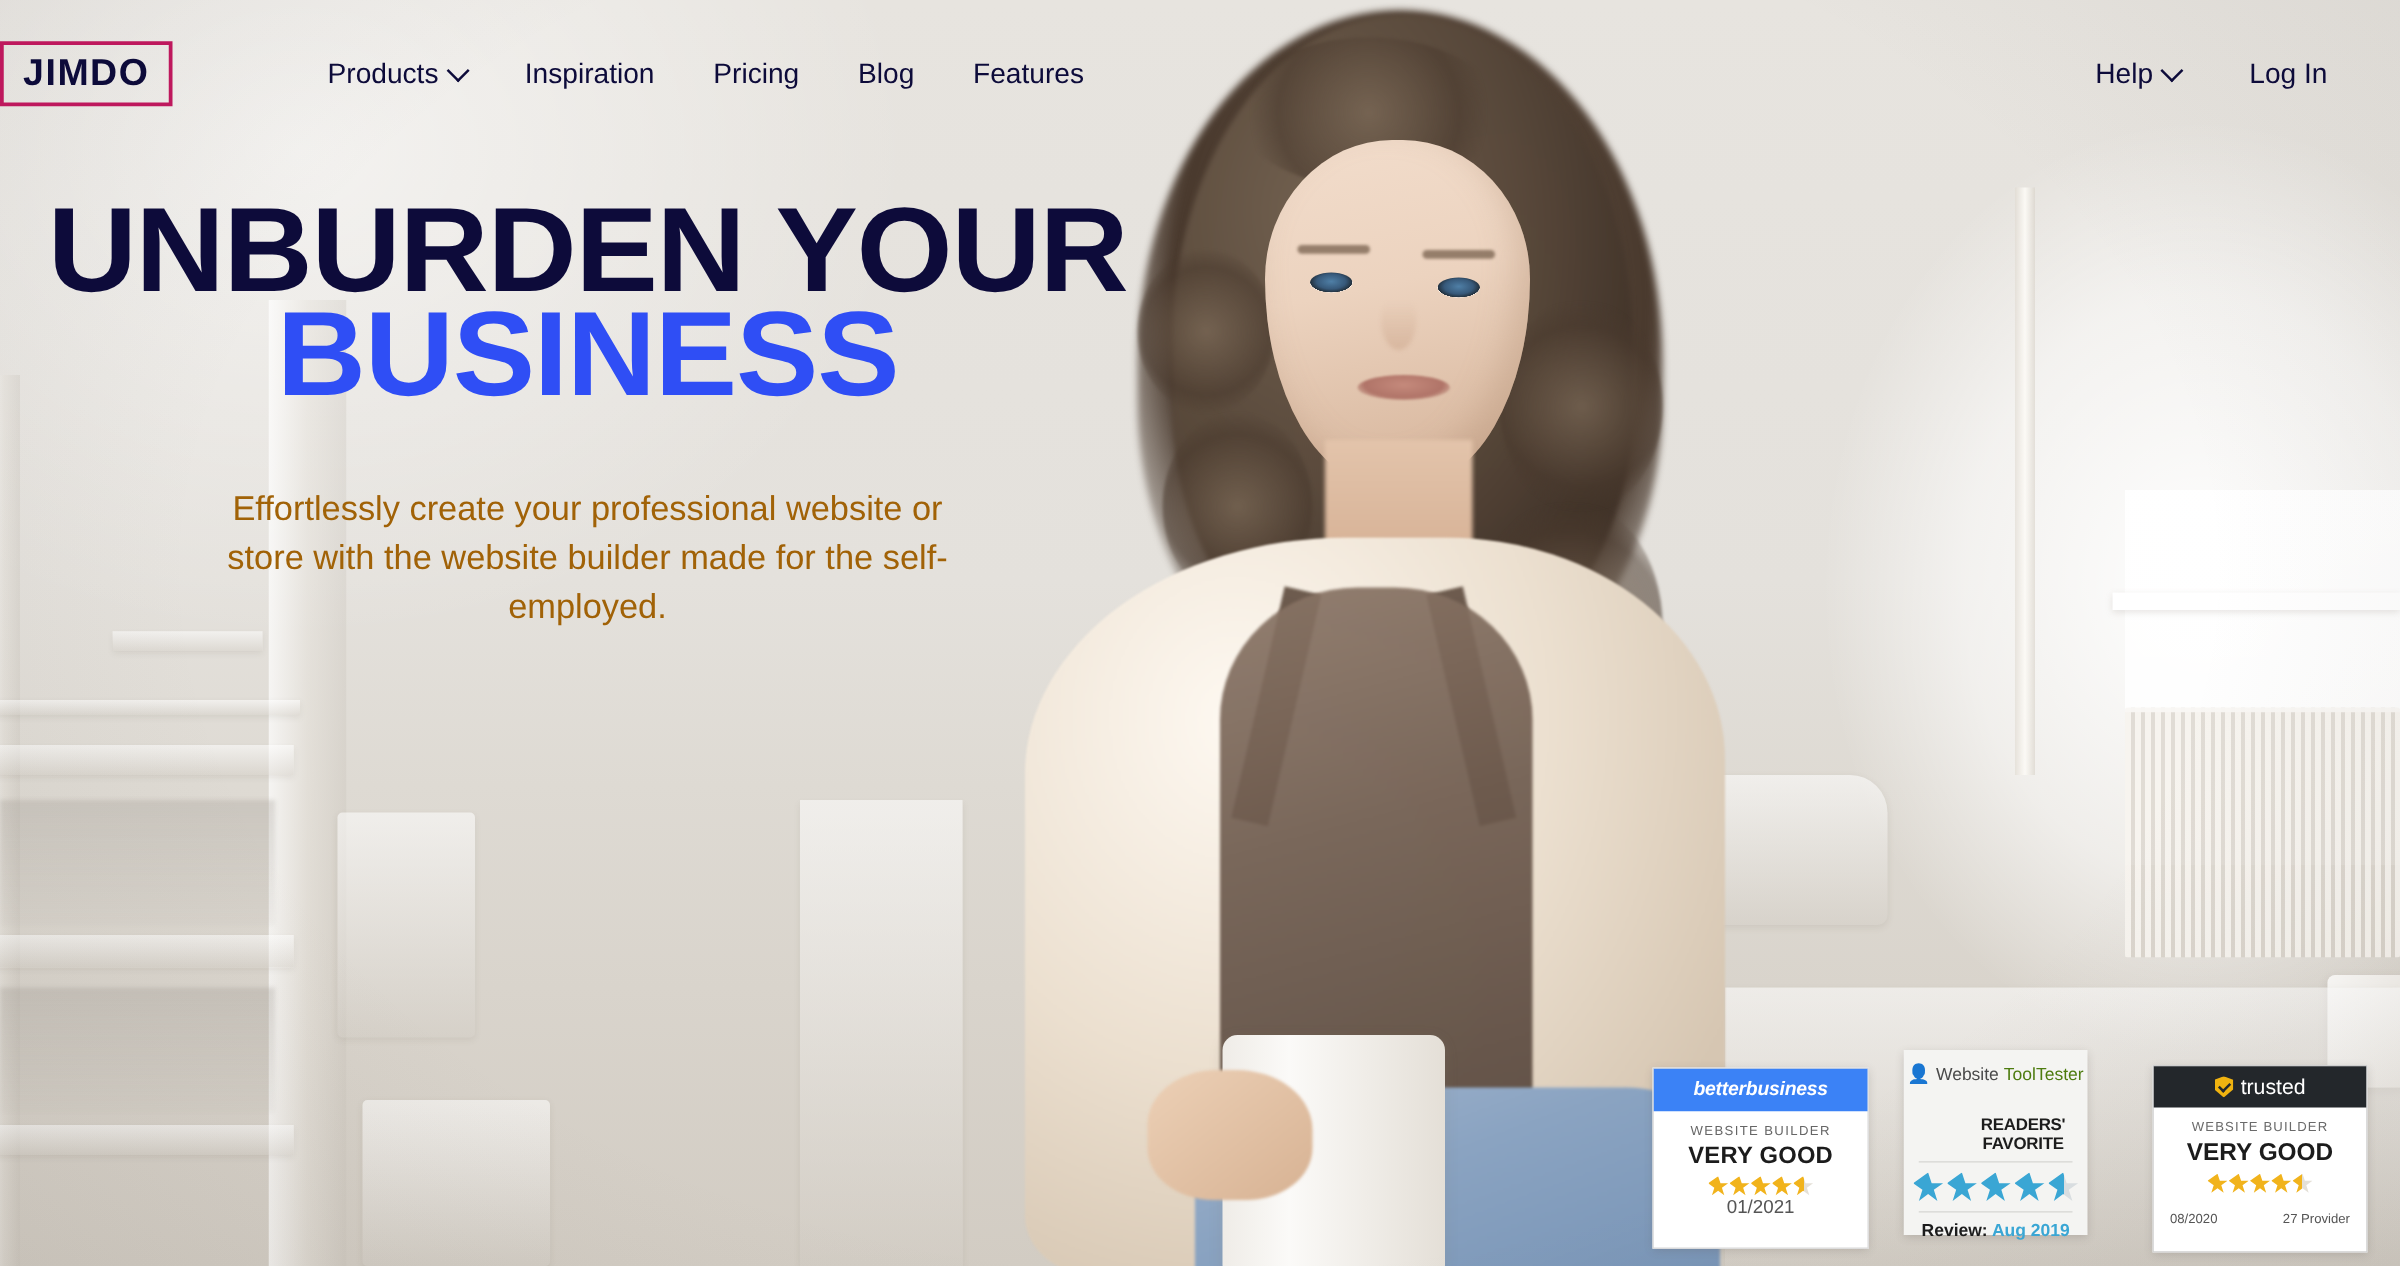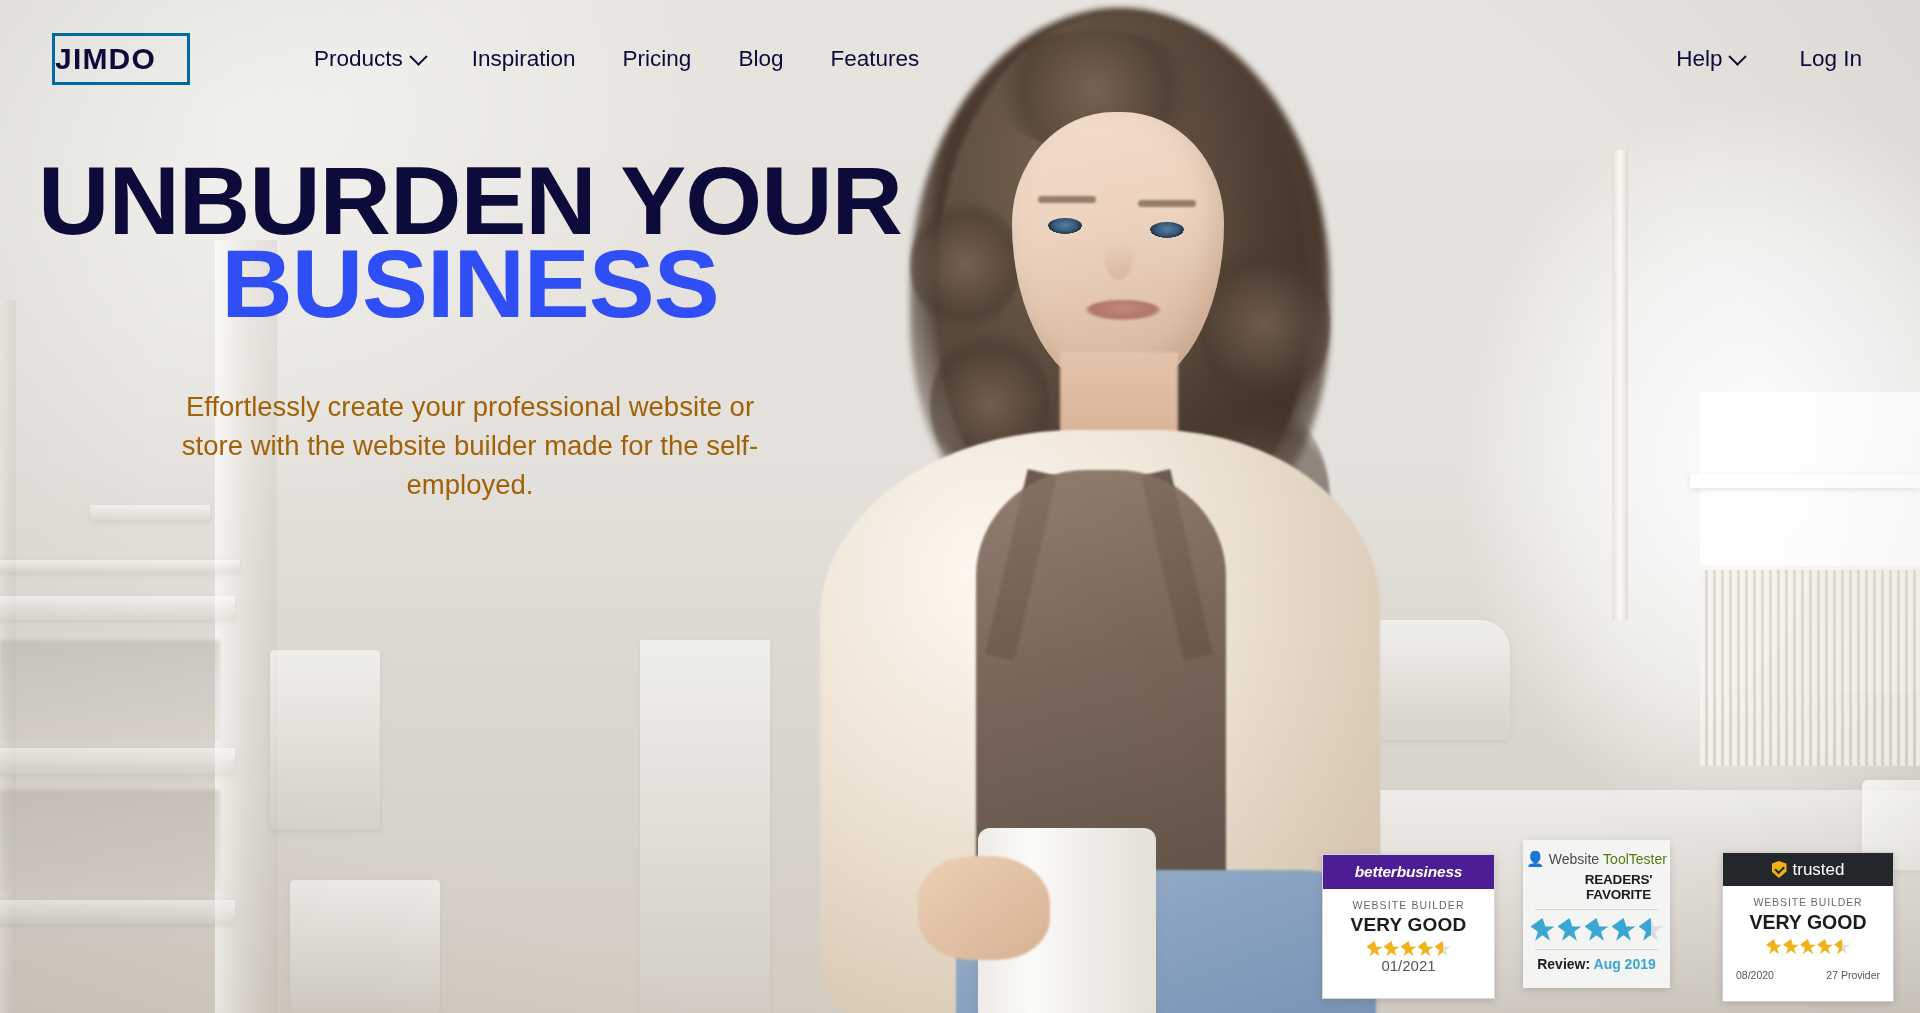--- a/index.html
+++ b/index.html
@@ -180,27 +180,26 @@
   
   .header {
     position: absolute;
     top: 0; left: 0; right: 0;
     height: 118px;
     display: flex;
     align-items: center;
     z-index: 40;
   }
   .logo {
-    margin-left: 52px;
     width: 138px;
     height: 52px;
-    border: 3px solid #0369a1;
+    border: 3px solid #be185d;
     display: flex;
     align-items: center;
-    justify-content: flex-start;
+    justify-content: center;
     cursor: pointer;
   }
   .logo-text {
     font-family: "Liberation Sans", sans-serif;
     font-weight: 700;
     font-size: 30px;
     letter-spacing: 1.2px;
     color: #0d0b3a;
   }
   .nav {
@@ -290,39 +289,39 @@
     position: absolute;
     background: #ffffff;
     box-shadow: 0 2px 7px rgba(90,85,78,0.24);
     font-family: "Liberation Sans", sans-serif;
     text-align: center;
   }
 
   
   .badge-bb { left: 0; top: 24px; width: 173px; height: 145px; border: 1px solid #d7d7d7; }
   .bb-head {
-    background: #4c1d95; color: #ffffff; height: 34px;
+    background: #3b82f6; color: #ffffff; height: 34px;
     display: flex; align-items: center; justify-content: center;
     font-size: 15.5px; font-weight: 700; font-style: italic; letter-spacing: -0.2px;
   }
   .bb-head .b2 { color: #ffffff; }
   .bb-body { padding-top: 10px; }
   .bb-label { font-size: 10.5px; letter-spacing: 1.1px; color: #666; }
   .bb-grade { font-size: 19px; font-weight: 700; color: #1c1c1c; margin-top: 3px; letter-spacing: 0.2px; }
   .bb-date { font-size: 15px; color: #555; }
 
   
   .badge-wtt { left: 201px; top: 10px; width: 147px; height: 148px; background: #f4f4f2; }
   .wtt-head {
     display: flex; align-items: center; justify-content: center; gap: 4px;
     padding-top: 10px; font-size: 14px; font-weight: 400;
   }
   .wtt-a { color: #4a4a4a; }
   .wtt-b { color: #4d7c0f; }
-  .wtt-title { font-size: 13.5px; font-weight: 700; color: #1c1c1c; margin-top: 4px; letter-spacing: -0.2px; padding-left: 44px; }
+  .wtt-title { font-size: 13.5px; font-weight: 700; color: #1c1c1c; margin-top: 24px; letter-spacing: -0.2px; padding-left: 44px; }
   .wtt-rule { height: 1px; background: #d5d5d2; margin: 7px 12px 0; }
   .wtt-review { font-size: 14px; margin-top: 6px; color: #1c1c1c; font-weight: 700; }
   .wtt-review .dt { color: #3aa6d4; font-weight: 700; }
 
   
   .badge-tr { left: 400px; top: 22px; width: 172px; height: 150px; border: 1px solid #cfcfcf; }
   .tr-head {
     background: #23272b; color: #ffffff; height: 33px;
     display: flex; align-items: center; justify-content: center; gap: 6px;
     font-size: 17px; font-weight: 400;

